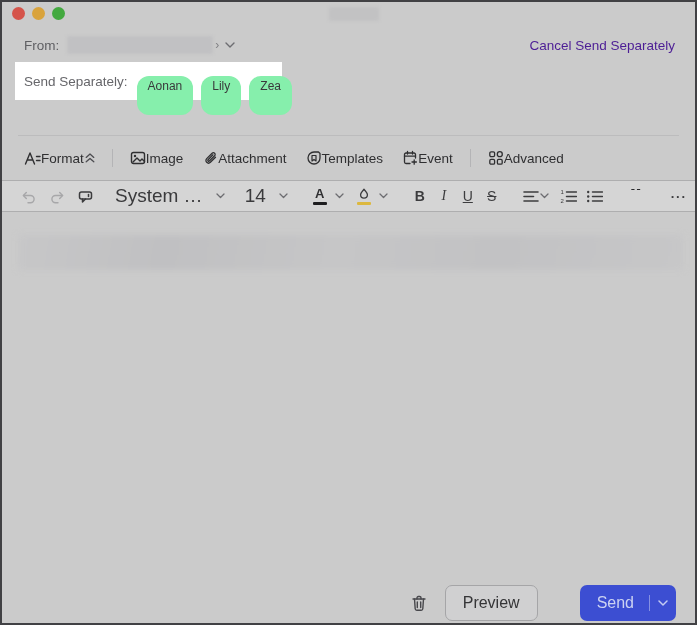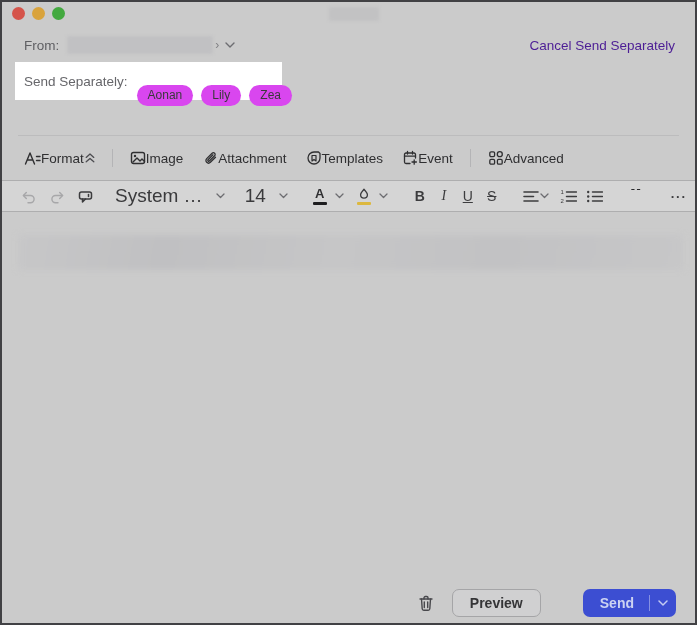--- a/index.html
+++ b/index.html
@@ -28,21 +28,21 @@
   .from-redact{width:146px;height:18px;margin-left:8px;}
   .from-suffix{color:#808084;font-size:12px;margin-left:2px;}
   .chev{color:#6d6d71;margin-left:6px;}
   .cancel-link{margin-left:auto;color:#4c1d95;cursor:pointer;}
 
   
   .spotlight{position:absolute;left:13px;top:60px;width:267px;height:38px;
     background:#ffffff;display:flex;align-items:center;padding-left:9px;box-sizing:border-box;}
   .ss-label{color:#66666a;font-size:13.5px;margin-right:9px;white-space:nowrap;}
   .chips{display:flex;gap:8px;}
-  .chip{background:#d946ef;color:#39393b;font-size:12px;padding:4px 11px 5px;
+  .chip{background:#86efac;color:#39393b;font-size:12px;padding:4px 11px 23px;
     border-radius:12px;line-height:1;white-space:nowrap;margin-top:28px;}
 
   
   .subject-row{position:absolute;left:22px;top:106px;height:20px;display:flex;align-items:center;font-size:13.5px;}
   .subject-redact{width:47px;height:16px;margin-left:8px;}
   .hdiv{position:absolute;left:16px;right:16px;top:133px;height:1px;background:#bcbcbd;}
 
   
   .format-bar{position:absolute;left:22px;top:142px;height:28px;display:flex;align-items:center;}
   .fmt-item{display:flex;align-items:center;font-size:13.5px;color:#2f2f31;cursor:pointer;}
@@ -76,22 +76,22 @@
   .more-glyph{font-weight:bold;font-size:13px;letter-spacing:1px;color:#3c3c3e;}
 
   
   .body-strip{position:absolute;left:16px;top:233px;width:665px;height:35px;border-radius:2px;
     background:linear-gradient(100deg,#c7c7c8 0%,#c0c0c2 22%,#c6c6c7 48%,#c2c2c4 72%,#c7c7c8 100%);
     filter:blur(3px);}
 
   
   .footer{position:absolute;top:587px;right:19px;display:flex;align-items:center;height:28px;}
   .trash-btn{color:#48484c;margin-right:17px;cursor:pointer;display:flex;align-items:center;}
-  .btn{height:28px;display:flex;align-items:center;justify-content:center;
-    font-size:14px;border-radius:7px;box-sizing:border-box;cursor:pointer;font-weight:bold;}
+  .btn{height:36px;display:flex;align-items:center;justify-content:center;
+    font-size:16px;border-radius:7px;box-sizing:border-box;cursor:pointer;}
   .preview-btn{padding:0 17px;border:1px solid #a5a5a7;background:#d0d0d1;color:#353537;margin-right:12px;}
   .send-btn{background:#3c4ed2;color:#ccd3f2;padding:0;overflow:hidden;margin-left:30px;}
   .send-main{padding:0 15px 0 17px;}
   .send-sep{width:1px;height:16px;background:rgba(255,255,255,0.38);}
   .send-caret{width:26px;display:flex;align-items:center;justify-content:center;color:#c3cbf2;}
 </style>
 </head>
 <body>
 
 <div class="window">

